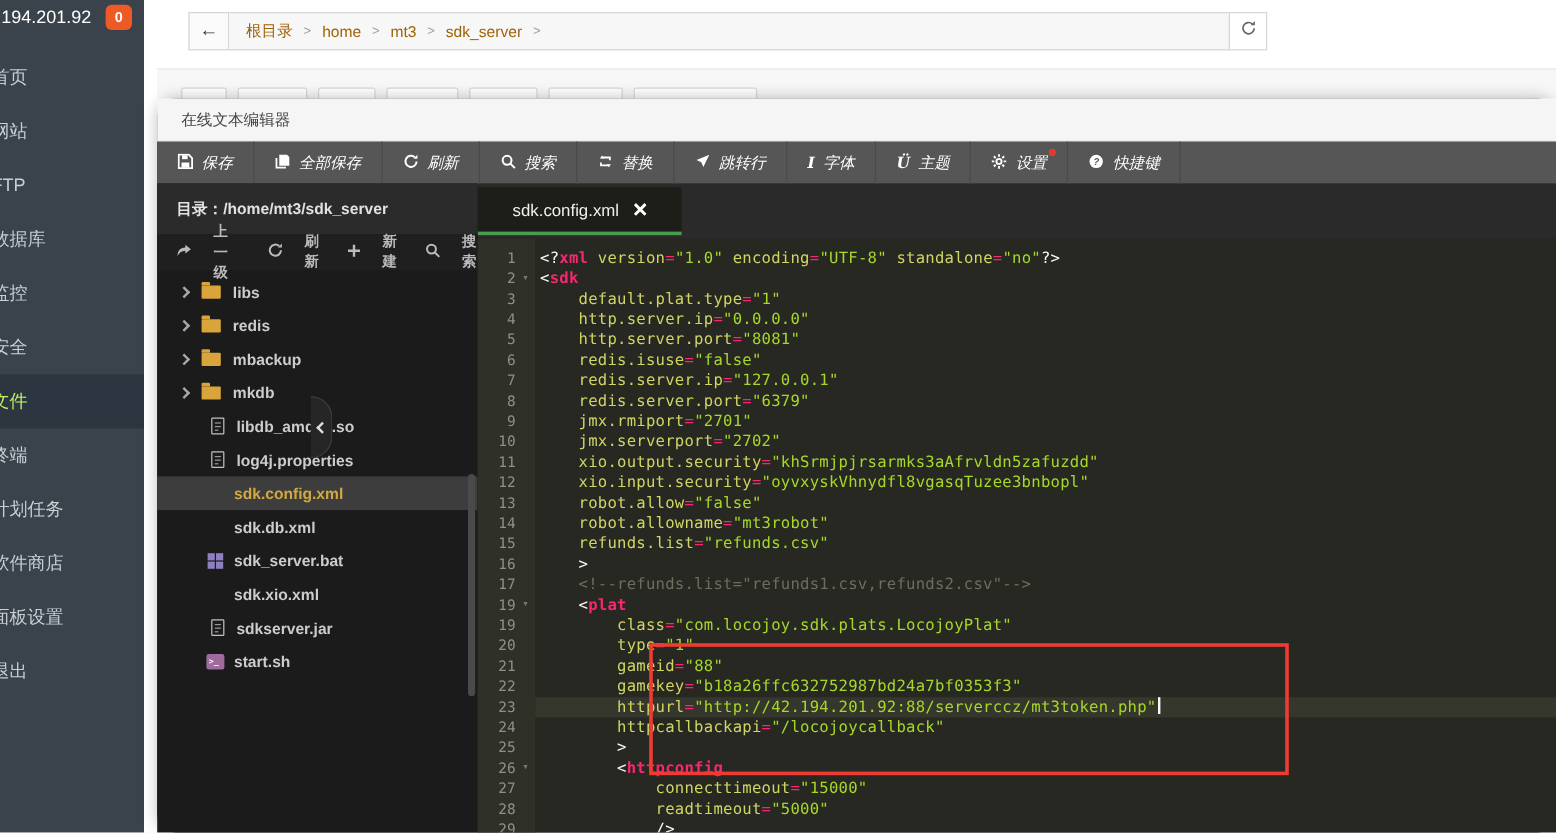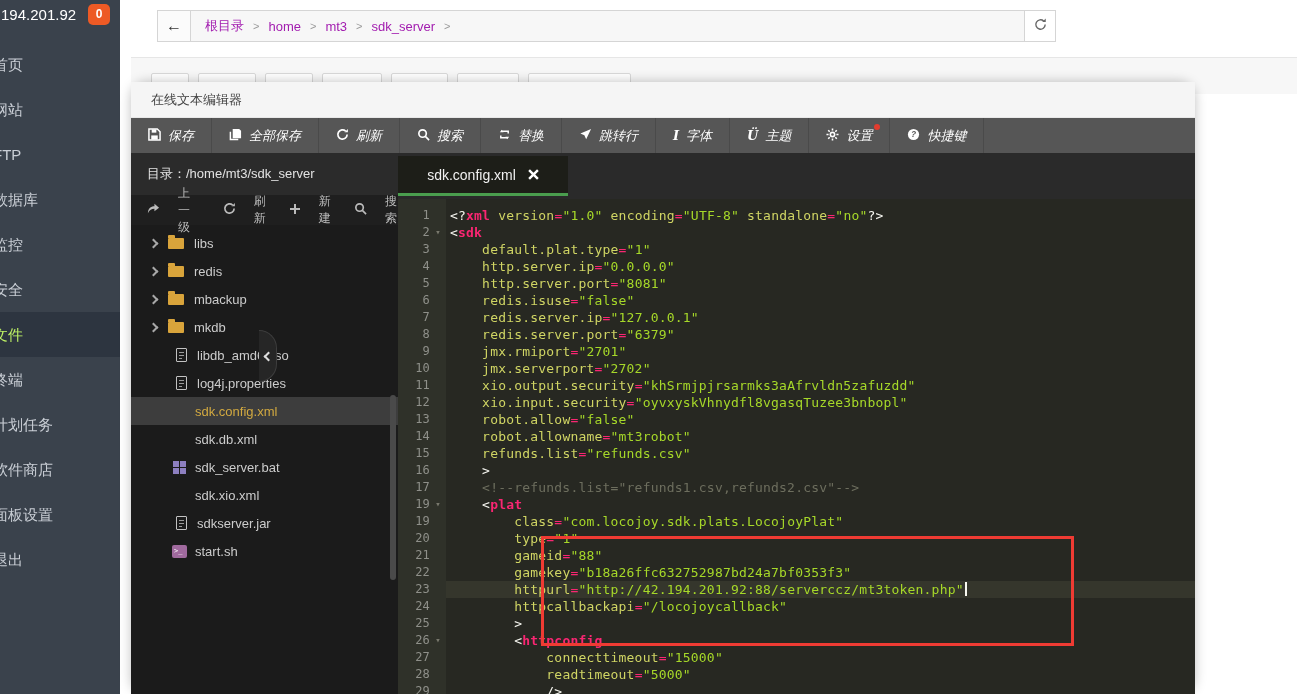--- a/index.html
+++ b/index.html
@@ -18,45 +18,45 @@
   .side-item > span { margin-left:-7px; display:inline-block; }
   .side-item.active { background:#2d3540; color:#bef264; }
 
   
   .topbar { position:absolute; left:131px; top:0; width:1166px; height:57px; background:#fff; z-index:1; }
   .bc-group { position:absolute; left:26px; top:10px; height:32px; display:flex; }
   .bc-back { width:34px; height:32px; border:1px solid #d5d5d5; background:#fbfbfb; color:#333;
     display:flex; align-items:center; justify-content:center; font-size:16px; cursor:pointer; }
   .bc-field { width:834px; height:32px; border:1px solid #d5d5d5; border-left:none; background:#f7f7f7;
     display:flex; align-items:center; padding-left:14px; }
-  .crumb { color:#a21caf; font-size:13px; cursor:pointer; }
+  .crumb { color:#a16207; font-size:13px; cursor:pointer; }
   .crumb-sep { color:#9a9a9a; font-size:11px; margin:0 9px; }
   .bc-refresh { width:32px; height:32px; border:1px solid #d5d5d5; border-left:1px solid #d5d5d5; margin-left:-1px;
     background:#fff; display:flex; align-items:center; justify-content:center; cursor:pointer; }
 
   
   .ghost-strip { position:absolute; left:131px; top:57px; width:1166px; height:37px; background:#f7f7f7;
     border-top:1px solid #e6e6e6; z-index:1; }
   .ghosts { position:absolute; left:20px; top:15px; display:flex; gap:9px; }
   .ghost { height:26px; border:1px solid #d9d9d9; background:#fff; border-radius:2px; }
 
   
-  .modal { position:absolute; left:131px; top:82px; width:1064px; height:612px; z-index:5;
+  .modal { position:absolute; left:131px; top:82px; width:1166px; height:612px; z-index:5;
     box-shadow:0 0 12px rgba(0,0,0,.25); display:flex; flex-direction:column; background:#272822;border-radius:16px; }
   .m-header { height:36px; background:#f5f5f5; border-bottom:1px solid #e8e8e8;
     display:flex; align-items:center; padding-left:20px; font-size:13px; color:#444; flex:0 0 36px; }
   .m-toolbar { height:35px; background:#565656; display:flex; flex:0 0 35px;font-style:italic; }
   .tbtn { position:relative; display:flex; align-items:center; gap:7px; padding:0 17px; color:#fff; font-size:13px;
     border-right:1px solid #4a4a4a; cursor:pointer; }
   .tbtn .glyph { font-weight:bold; font-size:13px; font-family:"DejaVu Serif", serif; }
   .tbtn .dot { position:absolute; top:6px; right:9px; width:6px; height:6px; border-radius:50%; background:#e23c2e; }
   .m-body { flex:1; display:flex; min-height:0; }
 
   
-  .tree { width:267px; flex:0 0 267px; background:#1b1b1b; display:flex; flex-direction:column; position:relative; }
+  .tree { width:267px; flex:0 0 267px; background:#1b1b1b; display:flex; flex-direction:column; position:relative;font-weight:bold; }
   .t-head { height:42px; background:#2b2b2b; color:#e2e2e2; font-size:13px; display:flex; align-items:center;
     padding-left:16px; flex:0 0 42px; }
   .t-tools { height:30px; background:#1f1f1f; display:flex; align-items:center; gap:22px; padding-left:16px;
     color:#bbb; font-size:12px; flex:0 0 30px; }
   .t-tool { display:flex; align-items:center; gap:18px; cursor:pointer; }
   .t-list { flex:1; position:relative; padding-top:4px; }
   .t-row { height:28px; display:flex; align-items:center; color:#ccc; font-size:13px; cursor:pointer; white-space:nowrap; }
   .t-row.selected { background:#3d3d3d; color:#d2a940; }
   .chev { width:7px; height:7px; border-top:2px solid #a8a8a8; border-right:2px solid #a8a8a8;
     transform:rotate(45deg); margin-left:19px; margin-right:11px; flex:0 0 auto; }

